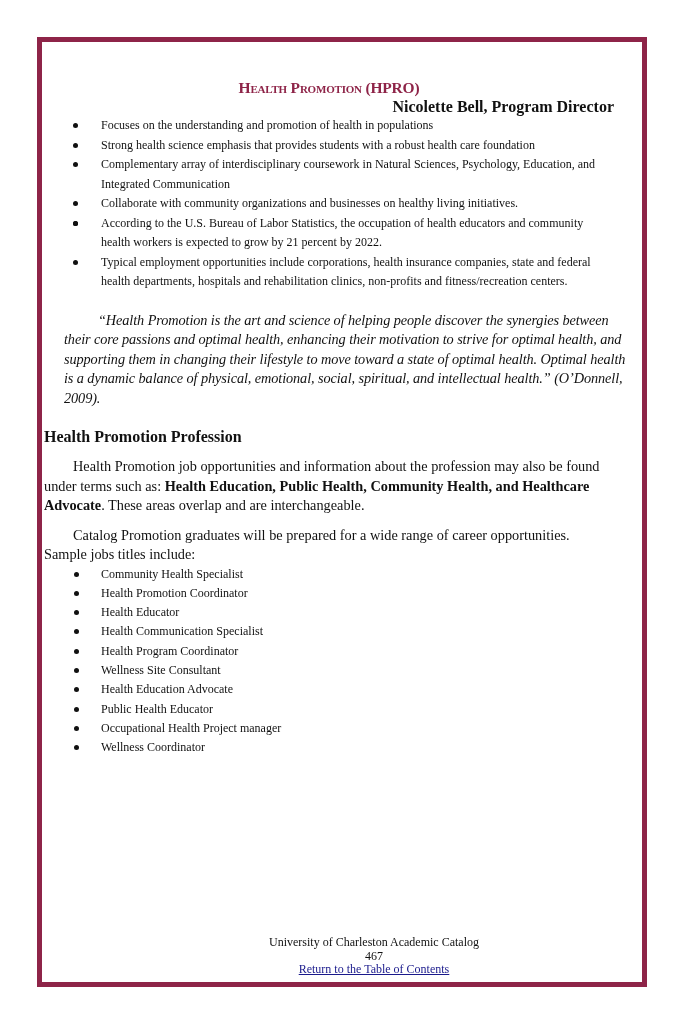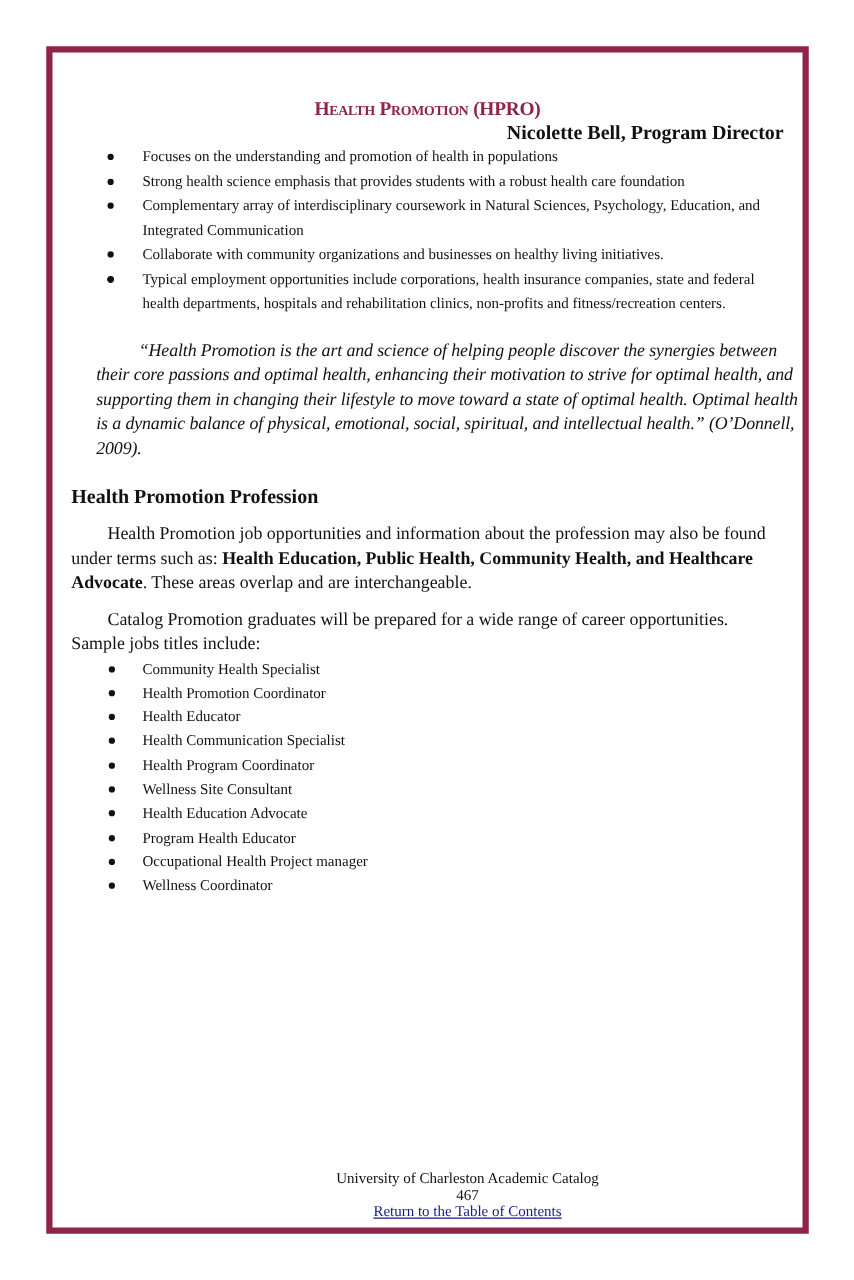--- a/index.html
+++ b/index.html
@@ -1,20 +1,20 @@
 <!DOCTYPE html>
 <html><head>
 <meta charset="utf-8">
 <style>
   html, body { margin: 0; padding: 0; background: #ffffff; }
   body { width: 683px; height: 1024px; position: relative; overflow: hidden;
          font-family: "Liberation Serif", "DejaVu Serif", serif; color: #111; }
   .frame { position: absolute; left: 37px; top: 37px; width: 600px; height: 940px;
            border: 5px solid #8e2448; }
-  .content { position: absolute; left: 57px; top: 78px; width: 570px; }
+  .content { position: absolute; left: 44px; top: 78px; width: 570px; }
   .title { text-align: center; font-weight: bold; font-size: 15.5px; line-height: 19px; color: #8e2448;
            font-variant: small-caps; letter-spacing: -0.2px; }
   .subtitle { text-align: right; font-weight: bold; font-size: 16px; line-height: 19px; color: #111; margin-top: 0px; }
   ul.bul { list-style: none; margin: 0; padding: 0; }
   ul.bul li { position: relative; font-size: 12px; line-height: 19.5px; }
   ul.bul li .dot { position: absolute; width: 5px; height: 5px; border-radius: 50%; background: #111; }
   .list1 { margin-top: 20px; padding-left: 57px !important; width: 500px; }
   .list1 li .dot { left: -28px; top: 7px; }
   .quote { margin-top: 19px; font-style: italic; font-size: 14.3px; line-height: 19.5px; text-indent: 34px; width: 568px; letter-spacing: -0.1px; margin-left: 20px; }
   .h2 { margin-top: 19px; font-weight: bold; font-size: 16px; line-height: 20px; }
@@ -34,41 +34,41 @@
 <div class="content">
   <div class="title">Health Promotion (HPRO)</div>
   <div class="subtitle">Nicolette Bell, Program Director</div>
 
   <ul class="bul list1">
     <li><span class="dot"></span><span>Focuses on the understanding and promotion of health in populations</span></li>
     <li><span class="dot"></span><span>Strong health science emphasis that provides students with a robust health care foundation</span></li>
     <li><span class="dot"></span><span>Complementary array of interdisciplinary coursework in Natural Sciences, Psychology, Education, and Integrated Communication</span></li>
     <li><span class="dot"></span><span>Collaborate with community organizations and businesses on healthy living initiatives.</span></li>
     <li><span class="dot"></span></li>
-    <li><span class="dot"></span></li>
+    <li><span class="dot"></span><span>According to the U.S. Bureau of Labor Statistics, the occupation of health educators and community health workers is expected to grow by 21 percent by 2022.</span></li>
     <li><span class="dot"></span><span>Typical employment opportunities include corporations, health insurance companies, state and federal health departments, hospitals and rehabilitation clinics, non-profits and fitness/recreation centers.</span></li>
   </ul>
 
   <div class="quote">“Health Promotion is the art and science of helping people discover the synergies between their core passions and optimal health, enhancing their motivation to strive for optimal health, and supporting them in changing their lifestyle to move toward a state of optimal health. Optimal health is a dynamic balance of physical, emotional, social, spiritual, and intellectual health.” (O’Donnell, 2009).</div>
 
   <div class="h2">Health Promotion Profession</div>
 
   <div class="para"><span>Health Promotion job opportunities and information about the profession may also be found under terms such as: </span><b>Health Education, Public Health, Community Health, and Healthcare Advocate</b><span>.  These areas overlap and are interchangeable.</span></div>
 
   <div class="para">Catalog Promotion graduates will be prepared for a wide range of career opportunities. Sample jobs titles include:</div>
 
   <ul class="bul list2">
     <li><span class="dot"></span><span>Community Health Specialist</span></li>
     <li><span class="dot"></span><span>Health Promotion Coordinator</span></li>
     <li><span class="dot"></span><span>Health Educator</span></li>
     <li><span class="dot"></span><span>Health Communication Specialist</span></li>
     <li><span class="dot"></span><span>Health Program Coordinator</span></li>
     <li><span class="dot"></span><span>Wellness Site Consultant</span></li>
     <li><span class="dot"></span><span>Health Education Advocate</span></li>
-    <li><span class="dot"></span><span>Program Health Educator</span></li>
+    <li><span class="dot"></span><span>Public Health Educator</span></li>
     <li><span class="dot"></span><span>Occupational Health Project manager</span></li>
     <li><span class="dot"></span><span>Wellness Coordinator</span></li>
   </ul>
 </div>
 
 <div class="footer">
   <div>University of Charleston Academic Catalog</div>
   <div>467</div>
   <a href="#">Return to the Table of Contents</a>
 </div>

